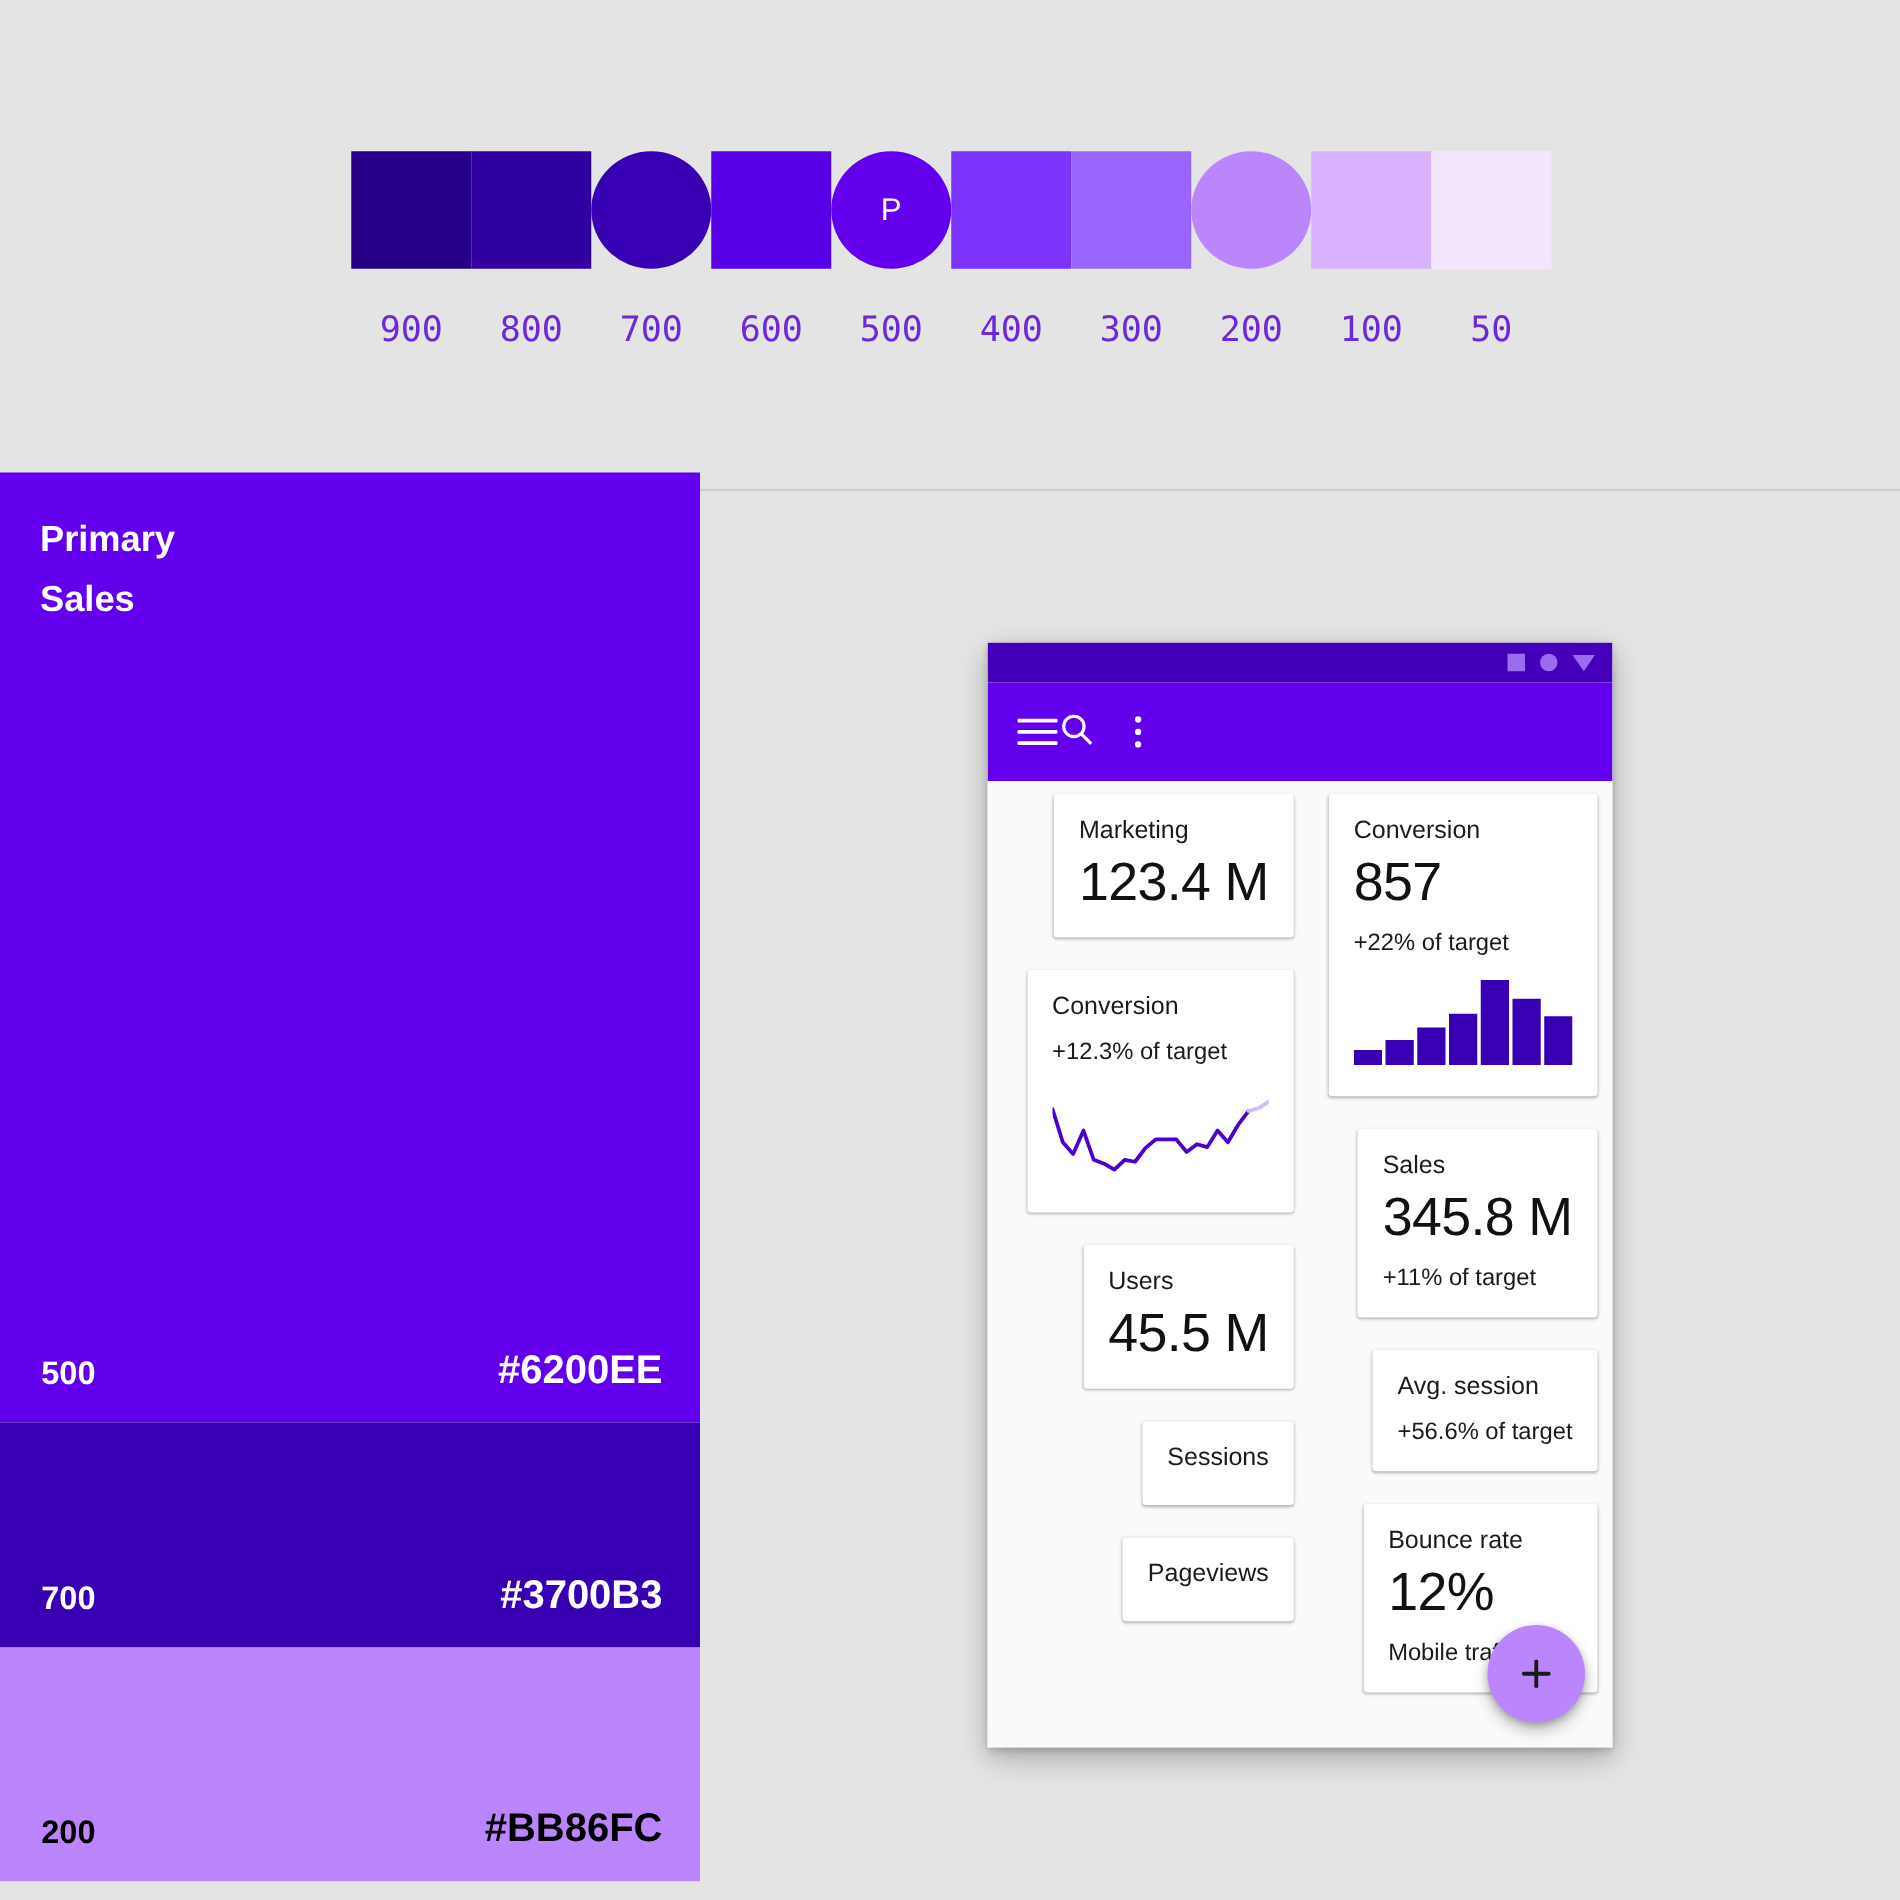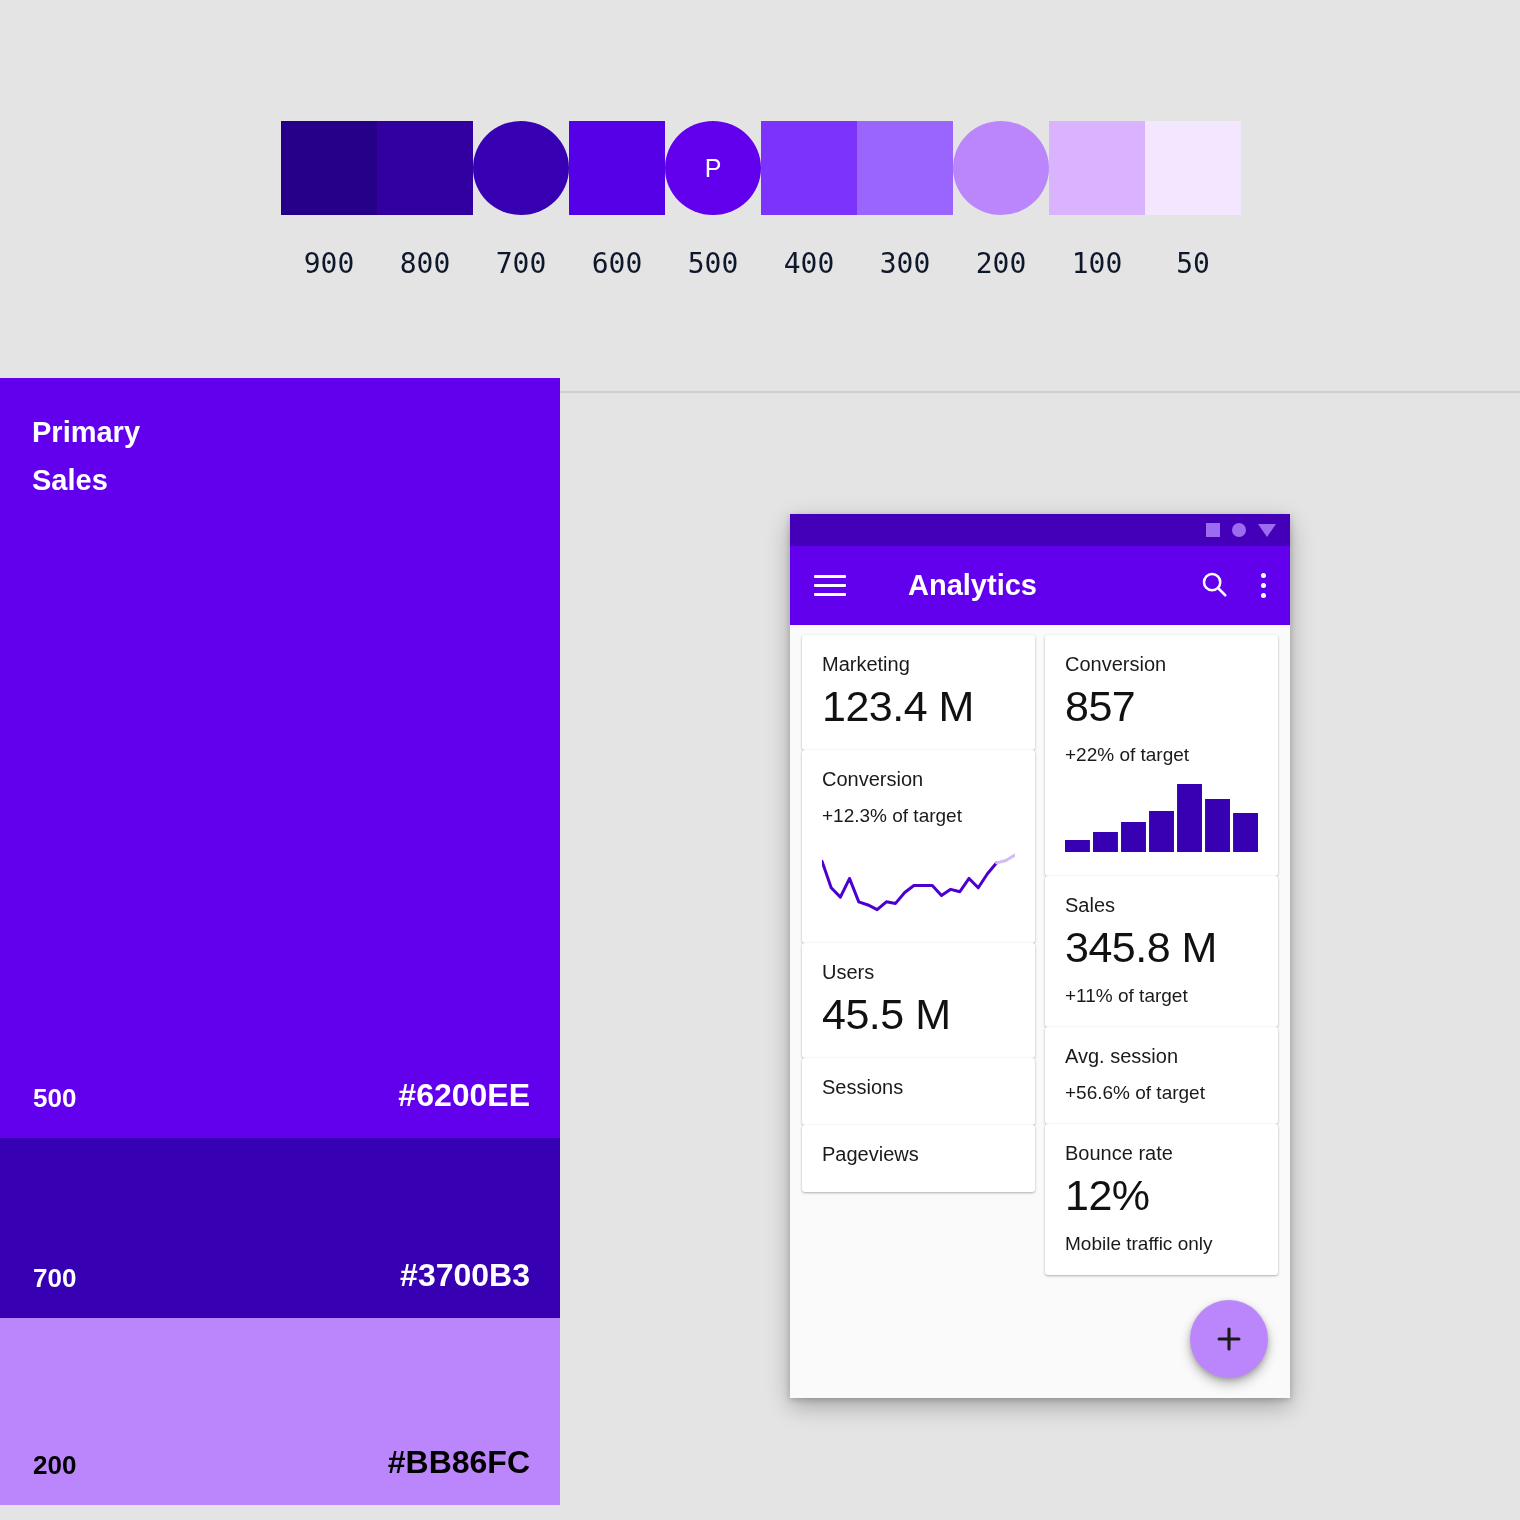--- a/index.html
+++ b/index.html
@@ -60,21 +60,21 @@
     left: 281px;
     top: 243px;
     height: 40px;
     display: flex;
     align-items: center;
   }
   .swatch-label {
     width: 96px;
     flex: 0 0 auto;
     text-align: center;
-    color: #0f172a;
+    color: #6d28d9;
     font-size: 28px;
     font-family: "DejaVu Sans Mono", monospace;
     letter-spacing: 0px;
   }
 
   #section-divider {
     position: absolute;
     left: 0;
     top: 391px;
     width: 1520px;
@@ -213,22 +213,23 @@
     background: #fafafa;
     padding: 10px 12px 0 12px;
     display: flex;
     gap: 10px;
     overflow: hidden;
   }
   .dash-col {
     flex: 1 1 0;
     display: flex;
     flex-direction: column;
-    gap: 0;
+    gap: 26px;
     min-width: 0;
+    align-items: flex-end;
   }
 
   .card {
     background: #ffffff;
     border-radius: 3px;
     padding: 18px 20px 20px 20px;
     box-shadow: 0 1px 3px rgba(0,0,0,0.20), 0 1px 2px rgba(0,0,0,0.12);
     flex: 0 0 auto;
   }
   .card-label {
@@ -337,21 +338,20 @@
     <span class="status-icon status-circle"></span>
     <span class="status-icon status-triangle"></span>
   </div>
 
   <div id="app-bar">
     <div id="menu-icon">
       <span></span>
         <span></span>
         <span></span>
     </div>
-    <div id="app-title">Analytics</div>
     <div id="search-icon">
       <svg width="30" height="30" viewBox="0 0 24 24" fill="none" stroke="#ffffff" stroke-width="2">
         <circle cx="10.5" cy="10.5" r="6.5"></circle>
         <line x1="15.4" y1="15.4" x2="21" y2="21" stroke-linecap="round"></line>
       </svg>
     </div>
     <div id="overflow-icon">
       <i></i>
         <i></i>
         <i></i>

